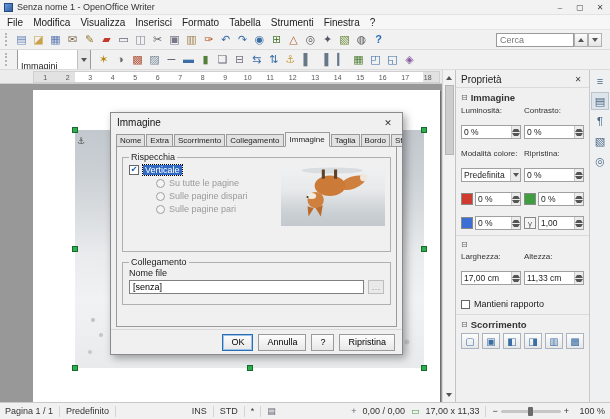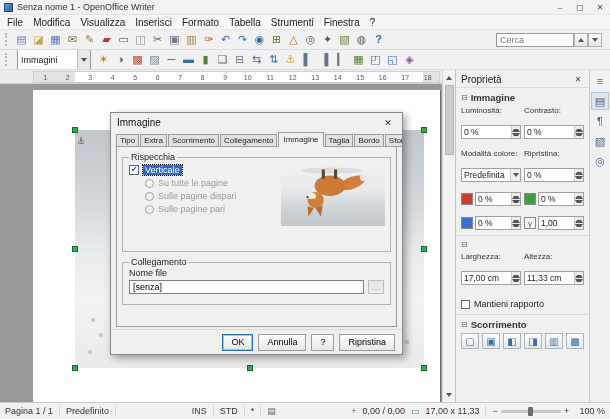--- a/index.html
+++ b/index.html
@@ -17,21 +17,21 @@
 
 .toolbar{height:20px;background:#f1f1f1;display:flex;align-items:center;border-bottom:1px solid #dcdcdc;padding:0 2px;white-space:nowrap;overflow:hidden}
 .grip{width:5px;height:13px;border-left:2px dotted #b5b5b5;margin:0 3px;flex:0 0 auto}
 .tb-icons{display:flex;align-items:center}
 .tbi{width:17px;height:16px;display:inline-flex;align-items:center;justify-content:center;font-size:11px;line-height:1;flex:0 0 auto}
 .searchwrap{margin-left:auto;display:flex;align-items:center;gap:0;padding-right:6px}
 .searchbox{width:78px;height:14px;font-size:9px;border:1px solid #9a9a9a;padding:0 3px;background:#fff;font-family:inherit}
 .mini-btn{width:14px;height:14px;border:1px solid #b0b0b0;background:linear-gradient(#fcfcfc,#e6e6e6);display:inline-flex;align-items:center;justify-content:center}
 .tri-dn{width:0;height:0;border:3px solid transparent;border-top:4px solid #555;margin-top:3px}
 .tri-up{width:0;height:0;border:3px solid transparent;border-bottom:4px solid #555;margin-bottom:3px}
-.combo{width:74px;height:24px;background:#fff;border:1px solid #9a9a9a;display:flex;align-items:center;font-size:9px;margin:0 4px;flex:0 0 auto}
+.combo{width:74px;height:24px;background:#fff;border:1px solid #9a9a9a;display:flex;align-items:flex-end;font-size:9px;margin:0 4px;flex:0 0 auto}
 .combo-text{flex:1;padding-left:3px;overflow:hidden}
 .combo-btn{width:13px;height:100%;background:#e8e8e8;border-left:1px solid #c0c0c0;display:flex;align-items:center;justify-content:center}
 
 .mainrow{display:flex;height:332px}
 .doccol{width:442px;display:flex;flex-direction:column}
 .ruler{height:14px;background:#ececec;position:relative;border-bottom:1px solid #cfcfcf}
 .ruler-strip{position:absolute;left:33px;top:1px;width:407px;height:12px;background:#fff;border:1px solid #d0d0d0}
 .ruler-margin-l{position:absolute;left:0;top:0;width:41px;height:100%;background:#e2e2e2}
 .ruler-margin-r{position:absolute;right:0;top:0;width:16px;height:100%;background:#e2e2e2}
 .ruler-marks{position:absolute;left:0;top:0;width:100%;height:100%;display:flex}
@@ -59,21 +59,21 @@
 .dlg-page{border:1px solid #9a9a9a;margin:0 5px;flex:1;padding:5px 5px 2px;background:#f0f0f0;position:relative;z-index:1;overflow:hidden}
 .grp{border:1px solid #b0b0b0;margin:0 0 5px;padding:0 6px 3px;position:relative}
 .grp legend{font-size:9px;padding:0 2px}
 .mirror{height:100px}
 .chk-row{display:flex;align-items:center;gap:4px;margin:3px 0;width:165px}
 .chk{width:10px;height:10px;background:#fff;border:1px solid #666;display:inline-flex;align-items:center;justify-content:center;flex:0 0 auto}
 .chk .mark{font-size:8px;color:#1a57b0;line-height:1}
 .chk-label{font-size:9px;white-space:nowrap}
 .chk-label.selected{background:#316ac5;color:#fff;outline:1px dotted #000;padding:0 2px}
 .radio-col{margin-left:16px;margin-top:2px}
-.radio-row{display:flex;align-items:center;gap:4px;margin:3px 0}
+.radio-row{display:flex;align-items:center;gap:4px;margin:3px 11px}
 .radio{width:9px;height:9px;border-radius:50%;background:#f4f4f4;border:1px solid #9f9f9f;flex:0 0 auto}
 .radio-label{font-size:9px;color:#9a9a9a;white-space:nowrap}
 .preview{position:absolute;right:5px;top:4px;width:104px;height:60px;background:linear-gradient(180deg,#f0f1f2 0%,#e7e9eb 40%,#ccd1d5 75%,#c3c8ce 100%)}
 .linkgrp{height:48px}
 .lbl{font-size:9px;margin:1px 0 2px}
 .filerow{display:flex;align-items:center;gap:4px}
 .file-input{flex:1;height:14px;font-size:9px;border:1px solid #7f7f7f;padding:0 3px;background:#fff;font-family:inherit}
 .browse{width:16px;height:14px;font-size:9px;color:#9a9a9a;border:1px solid #bdbdbd;background:#e9e9e9;padding:0;line-height:1;font-family:inherit}
 .dlg-footer{height:25px;display:flex;align-items:center;justify-content:flex-end;gap:5px;padding:0 7px;border-top:1px solid #d8d8d8;margin-top:2px}
 .btn{height:17px;font-size:9px;border:1px solid #9a9a9a;background:linear-gradient(#fdfdfd,#e7e7e7);padding:0 8px;font-family:inherit}
@@ -263,21 +263,21 @@
             <span class="handle h-br"></span>
           </div>
         </div>
 
         <div class="dialog">
           <div class="dlg-title">
             <span>Immagine</span>
             <span class="dlg-close">✕</span>
           </div>
           <div class="dlg-tabs">
-            <span class="dtab">Tipo</span>
+            <span class="dtab">Nome</span>
               <span class="dtab">Extra</span>
               <span class="dtab">Scorrimento</span>
               <span class="dtab">Collegamento</span>
               <span class="dtab active">Immagine</span>
               <span class="dtab">Taglia</span>
               <span class="dtab">Bordo</span>
               <span class="dtab">Sfondo</span>
           </div>
           <div class="dlg-page">
             <fieldset class="grp mirror">

